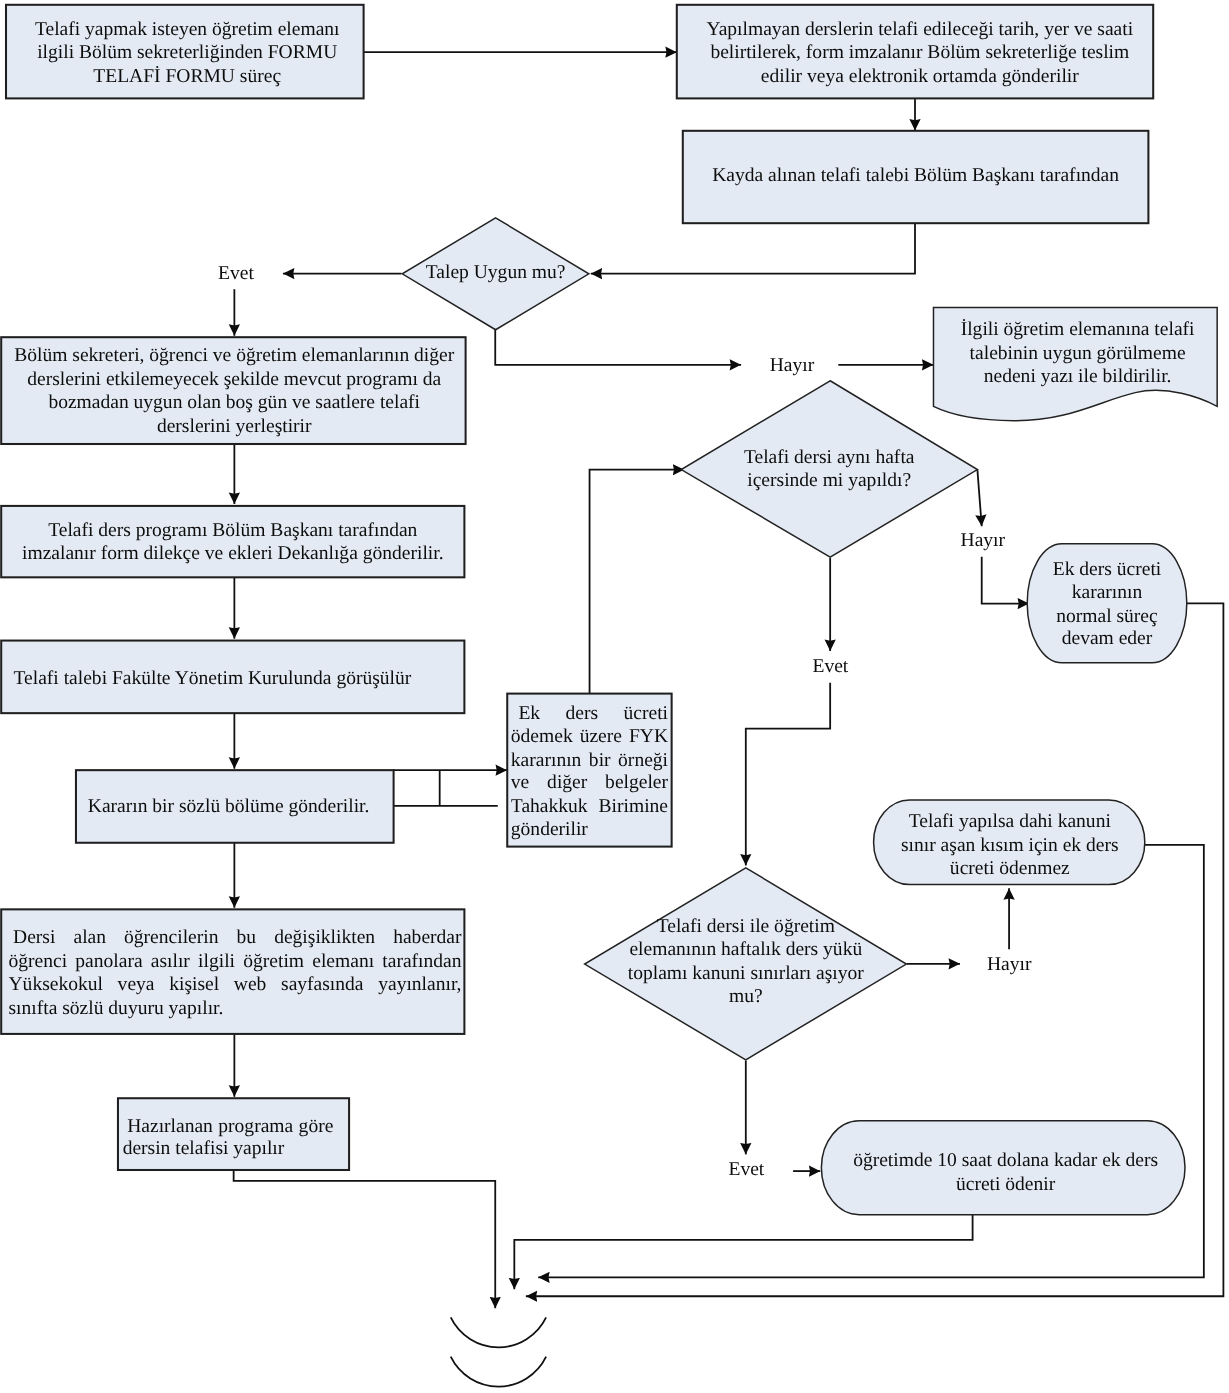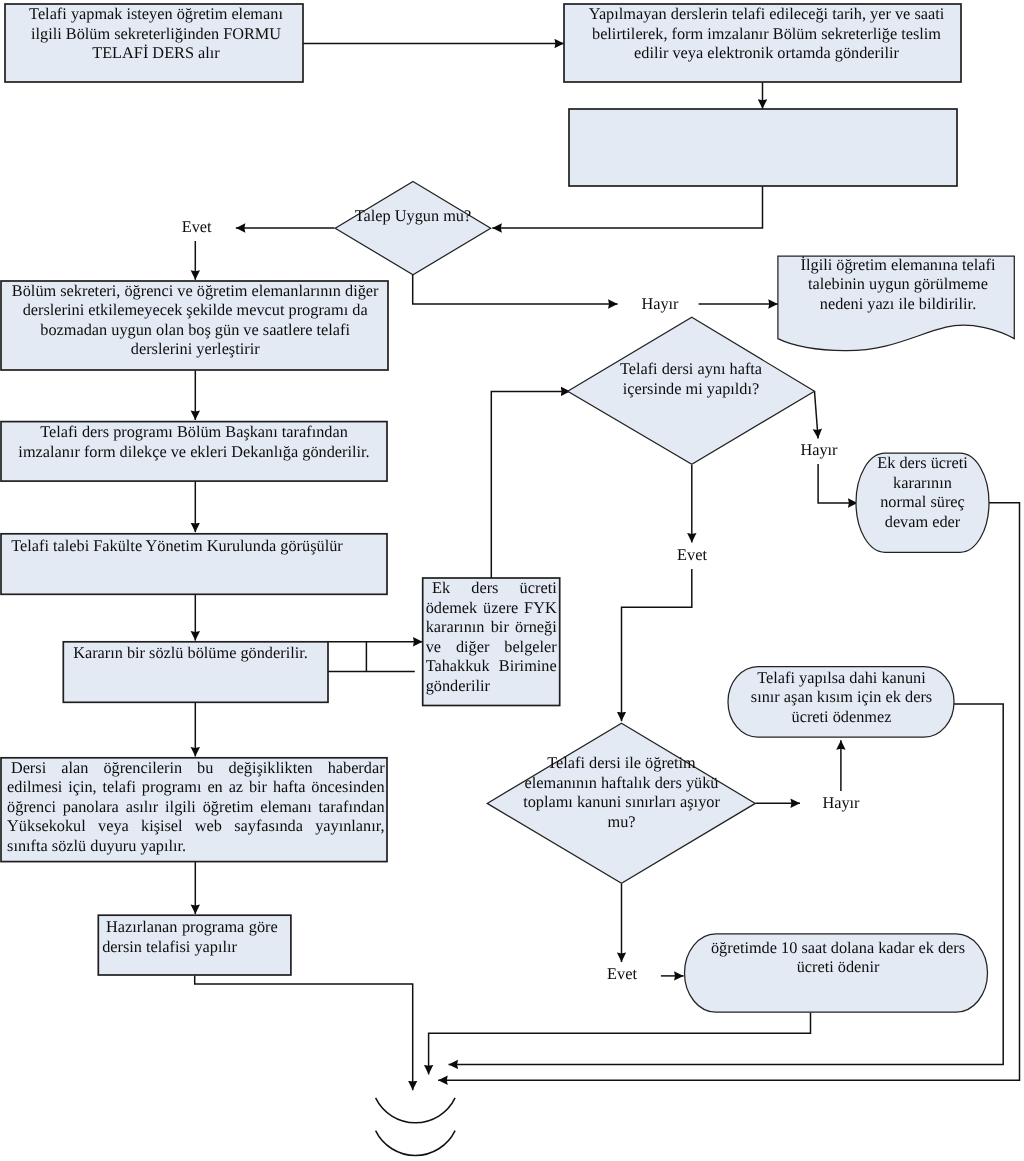--- a/index.html
+++ b/index.html
@@ -4,21 +4,21 @@
 <title>Ders Telafi Akis Semasi</title>
 <style>
   html,body{margin:0;padding:0;background:#ffffff;}
   body{width:1024px;height:1161px;overflow:hidden;font-family:"Liberation Serif",serif;}
   #flow{position:absolute;left:0;top:0;display:block;width:1024px;height:1161px;}
   .shape{fill:#e4eaf4;stroke:#1f1f1f;stroke-width:1.7;}
   .shape2{fill:#e4eaf4;stroke:#222222;stroke-width:1.25;}
   .ln{fill:none;stroke:#111111;stroke-width:1.5;}
   .lbl{font-family:"Liberation Serif",serif;font-size:16.3px;fill:#0d0d0d;}
   *{-webkit-font-smoothing:antialiased;text-rendering:geometricPrecision;}
-  .tw{display:flex;justify-content:center;height:100%;width:100%;}
+  .tw{display:flex;align-items:center;justify-content:center;height:100%;width:100%;}
   .tb{width:100%;}
   .tb > div{
     font-family:"Liberation Serif",serif;
     font-size:16.3px;
     color:#0d0d0d;
     height:19.5px;
     line-height:19.5px;
     white-space:nowrap;
     text-align:center;
   }
@@ -89,36 +89,37 @@
     <path class="ln" d="M375.6,1097.9 A44.2,44.2 0 0 0 455.1,1097.9"></path>
     <path class="ln" d="M375.6,1130.6 A44.2,44.2 0 0 0 455.1,1130.6"></path>
   </g>
 
   <g>
     <foreignObject x="19" y="4" width="274" height="78">
       <div xmlns="http://www.w3.org/1999/xhtml" class="tw">
           <div class="tb">
             <div>Telafi yapmak isteyen öğretim elemanı</div>
             <div>ilgili Bölüm sekreterliğinden FORMU</div>
-            <div>TELAFİ DERS alır</div>
+            <div>TELAFİ FORMU süreç</div>
           </div>
         </div>
     </foreignObject>
     <foreignObject x="582" y="4" width="369" height="78">
       <div xmlns="http://www.w3.org/1999/xhtml" class="tw">
           <div class="tb">
             <div>Yapılmayan derslerin telafi edileceği tarih, yer ve saati</div>
             <div>belirtilerek, form imzalanır Bölüm sekreterliğe teslim</div>
             <div>edilir veya elektronik ortamda gönderilir</div>
           </div>
         </div>
     </foreignObject>
     <foreignObject x="583" y="107.5" width="360" height="77">
       <div xmlns="http://www.w3.org/1999/xhtml" class="tw">
           <div class="tb">
+            <div>Kayda alınan telafi talebi Bölüm Başkanı tarafından</div>
           </div>
         </div>
     </foreignObject>
     <foreignObject x="340" y="206" width="146" height="42">
       <div xmlns="http://www.w3.org/1999/xhtml" class="tw">
           <div class="tb">
             <div>Talep Uygun mu?</div>
           </div>
         </div>
     </foreignObject>
@@ -163,21 +164,20 @@
             <div>ve diğer belgeler</div>
             <div>Tahakkuk Birimine</div>
             <div>gönderilir</div>
           </div>
         </div>
     </foreignObject>
     <foreignObject x="7.1" y="757.5" width="377.5" height="105">
       <div xmlns="http://www.w3.org/1999/xhtml" class="tw">
           <div class="tb j">
             <div>Dersi alan öğrencilerin bu değişiklikten haberdar</div>
-            <div>edilmesi için, telafi programı en az bir hafta öncesinden</div>
             <div>öğrenci panolara asılır ilgili öğretim elemanı tarafından</div>
             <div>Yüksekokul veya kişisel web sayfasında yayınlanır,</div>
             <div>sınıfta sözlü duyuru yapılır.</div>
           </div>
         </div>
     </foreignObject>
     <foreignObject x="102.2" y="917" width="175.6" height="60">
       <div xmlns="http://www.w3.org/1999/xhtml" class="tw">
           <div class="tb j">
             <div>Hazırlanan programa göre</div>

